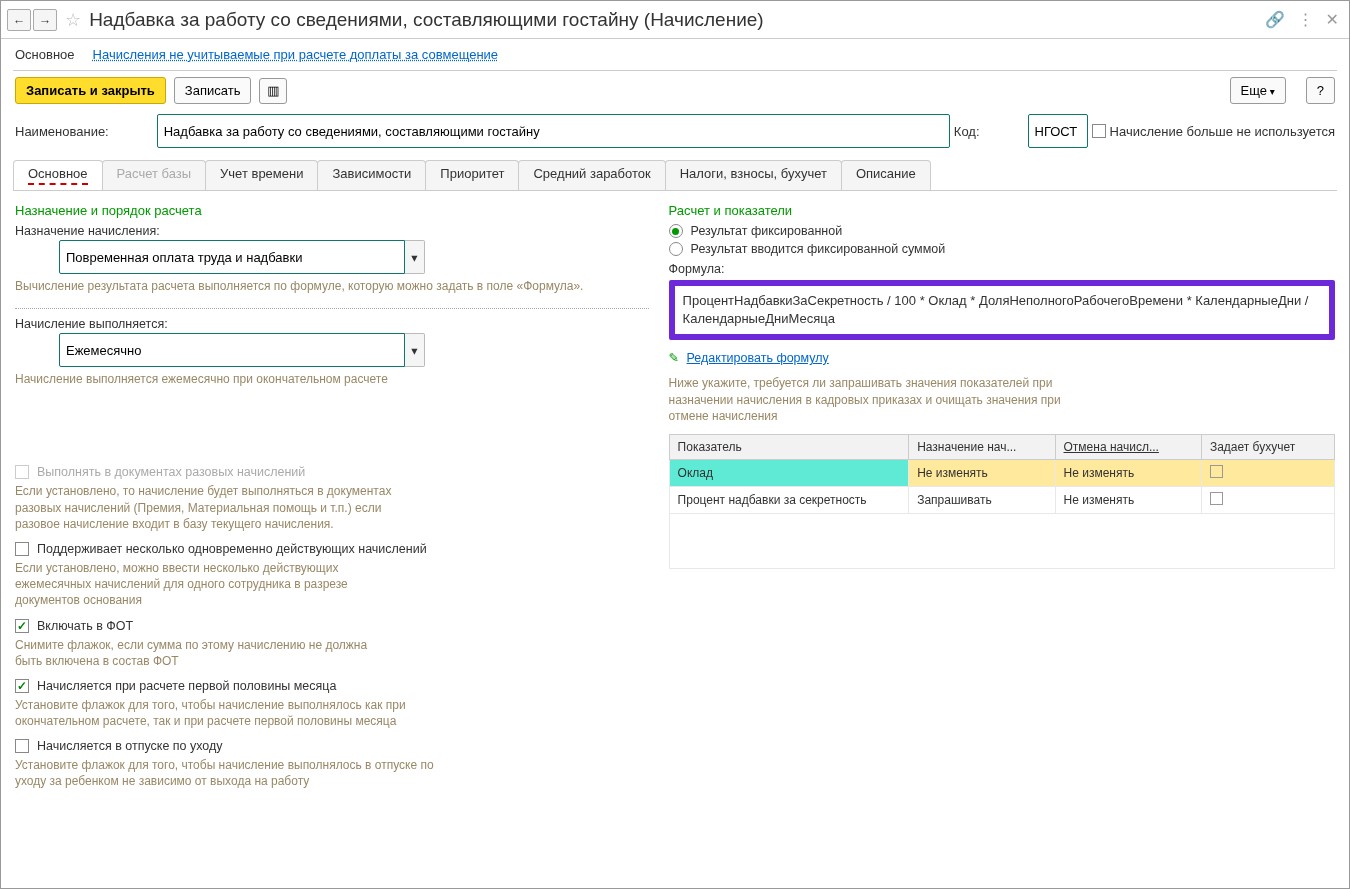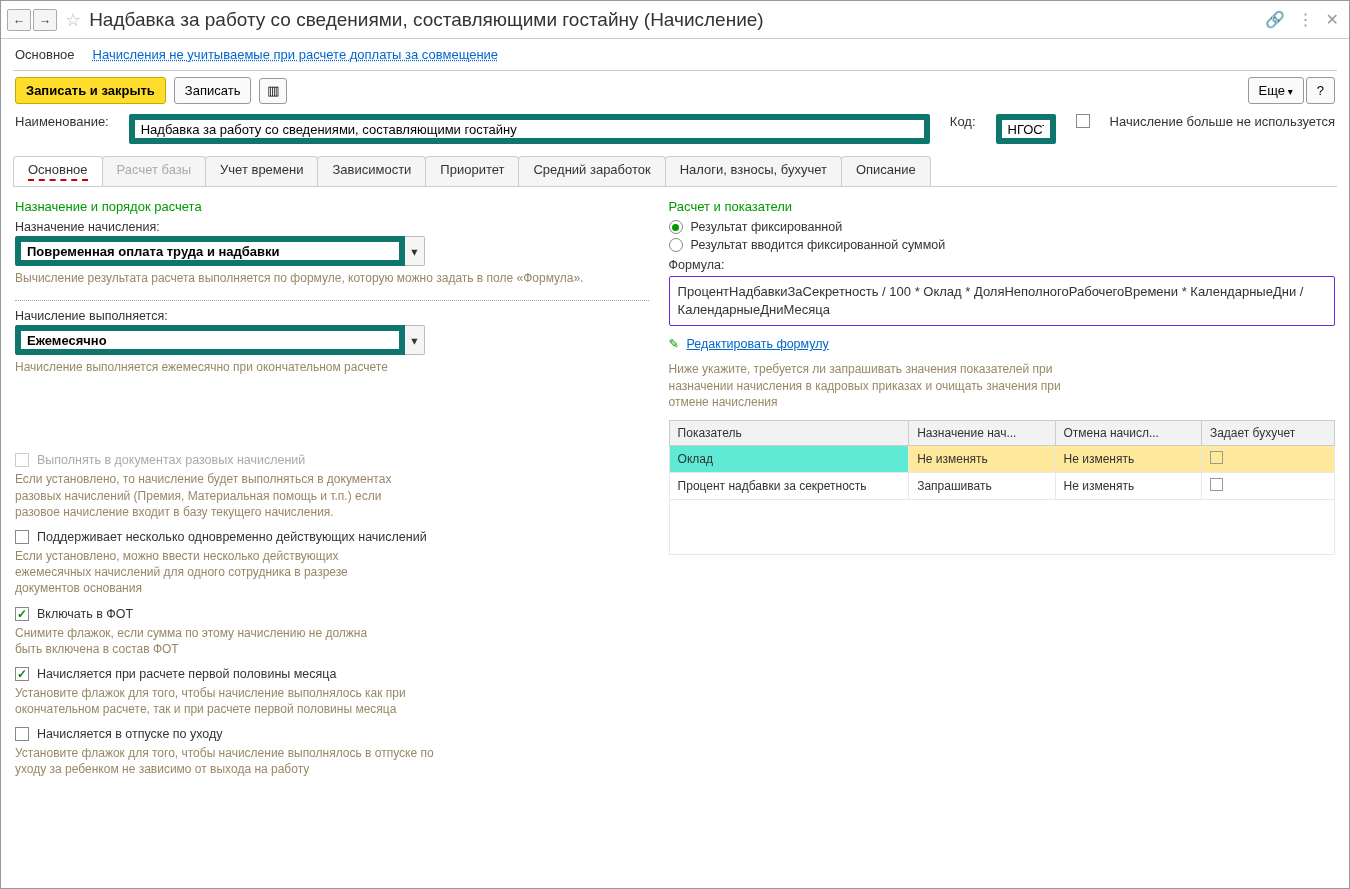--- a/index.html
+++ b/index.html
@@ -12,51 +12,51 @@
 .title-actions { margin-left: auto; display: flex; gap: 12px; align-items: center; }
 .title-actions span { color: #999; cursor: pointer; font-size: 16px; }
 .sub-nav { padding: 8px 14px; display: flex; gap: 18px; font-size: 13px; }
 .sub-nav .active { color: #333; }
 .sub-nav .link { color: #0066cc; text-decoration: underline dotted; cursor: pointer; }
 .toolbar { padding: 6px 14px; display: flex; gap: 8px; align-items: center; }
 .btn { border: 1px solid #999; background: #fafafa; padding: 5px 10px; border-radius: 3px; cursor: pointer; font-size: 13px; }
 .btn-yellow { background: #ffdd2d; border-color: #c9a800; font-weight: bold; }
 .btn-icon { width: 28px; height: 26px; padding: 3px; display: flex; align-items: center; justify-content: center; }
 .btn-more::after { content: ' ▾'; font-size: 10px; }
-.toolbar-right { margin-left: auto; display: flex; gap: 2px; }
-.form-row { display: flex; align-items: flex-start; padding: 4px 14px; gap: 20px; }
+.toolbar-right { margin-left: auto; display: flex; gap: 20px; }
+.form-row { display: flex; align-items: center; padding: 4px 14px; gap: 4px; }
 .form-row label { color: #333; font-size: 13px; }
-input[type=text] { border: 6px solid #0f766e; border-radius: 2px; padding: 9px 6px; height: 22px; font-size: 13px; }
+input[type=text] { border: 1px solid #0f766e; border-radius: 2px; padding: 16px 6px; height: 22px; font-size: 13px; margin-left: 44px; }
 .name-input { flex: 1; }
 .code-input { width: 60px; }
 .checkbox { width: 14px; height: 14px; border: 1px solid #888; background: #fff; cursor: pointer; display: inline-flex; align-items: center; justify-content: center; vertical-align: middle; }
 .checkbox.checked::after { content: '✓'; color: #008800; font-weight: bold; font-size: 12px; line-height: 1; }
 .checkbox.disabled { border-color: #ccc; }
 .tabs { display: flex; border-bottom: 1px solid #ccc; margin: 8px 12px 0; }
 .tab { padding: 5px 14px; border: 1px solid #ccc; border-bottom: none; margin-right: -1px; background: #f5f5f5; cursor: pointer; border-radius: 4px 4px 0 0; font-size: 13px; }
 .tab.active { background: #fff; position: relative; z-index: 1; }
 .tab.active::after { content: ''; display: block; border-bottom: 2px dashed #cc0000; margin-top: 2px; }
 .tab.disabled { color: #aaa; }
 .content { display: flex; padding: 12px 14px; gap: 20px; }
 .col-left { width: 48%; }
 .col-right { flex: 1; }
 .section-title { color: #009900; font-size: 13px; margin-bottom: 6px; }
 .lbl { color: #333; margin: 6px 0 2px; display: block; }
 .help-text { color: #998866; font-size: 12px; line-height: 1.35; margin: 4px 0 10px; }
 .dropdown { display: flex; width: 410px; }
-.dropdown input { flex: 1; border-radius: 2px 0 0 2px; font-weight: bold; }
+.dropdown input { flex: 1; border-radius: 2px 0 0 2px; }
 .dropdown-btn { width: 20px; border: 1px solid #bbb; border-left: none; background: #f5f5f5; display: flex; align-items: center; justify-content: center; cursor: pointer; border-radius: 0 2px 2px 0; }
 hr.dotted { border: none; border-top: 1px dotted #aaa; margin: 14px 0 8px; }
 .solid-hr { border: none; border-top: 1px solid #ccc; margin: 8px 0; }
 .chk-row { display: flex; align-items: center; gap: 8px; margin: 8px 0 2px; }
 .chk-row .disabled-label { color: #aaa; }
 .radio { width: 14px; height: 14px; border: 1px solid #888; border-radius: 50%; display: inline-flex; align-items: center; justify-content: center; cursor: pointer; }
 .radio.checked::after { content: ''; width: 7px; height: 7px; background: #009900; border-radius: 50%; }
 .radio-row { display: flex; align-items: center; gap: 8px; margin: 4px 0; }
-.formula-box { border: 1px solid #6d28d9; border-radius: 2px; padding: 6px 8px; font-size: 13px; line-height: 1.4; background: #fff; margin: 4px 0; min-height: 42px; }
+.formula-box { border: 6px solid #6d28d9; border-radius: 2px; padding: 6px 8px; font-size: 13px; line-height: 1.4; background: #fff; margin: 4px 0; min-height: 42px; }
 .edit-link { color: #0066cc; text-decoration: underline; cursor: pointer; }
 .pencil-icon { color: #009900; margin-right: 4px; }
 .table { border: 1px solid #ccc; margin-top: 8px; width: 100%; border-collapse: collapse; }
 .table th { background: #f2f2f2; border: 1px solid #ccc; padding: 5px 8px; text-align: left; font-weight: normal; font-size: 12px; }
 .table td { border: 1px solid #e8e8e8; padding: 5px 8px; font-size: 12px; }
 .table tr.selected td { background: #ffe99c; }
 .table tr.selected td:first-child { background: #5eead4; }
 .table .empty td { height: 55px; border-top: 1px solid #ccc;}
 .small-chk { width: 13px; height: 13px; border: 1px solid #999; display: inline-block; }
 </style>
@@ -173,21 +173,21 @@
     <div style="margin:10px 0;">
       <span class="pencil-icon">✎</span>
       <span class="edit-link">Редактировать формулу</span>
     </div>
     <div class="help-text" style="max-width:420px;">Ниже укажите, требуется ли запрашивать значения показателей при назначении начисления в кадровых приказах и очищать значения при отмене начисления</div>
     <table class="table">
       <tbody>
           <tr>
         <th style="width:36%;">Показатель</th>
         <th style="width:22%;">Назначение нач...</th>
-        <th style="width:22%;">Отмена начисл...</th>
+        <th style="width:22%;text-decoration:underline;">Отмена начисл...</th>
         <th style="width:20%;">Задает бухучет</th>
       </tr>
       <tr class="selected">
         <td>Оклад</td>
         <td>Не изменять</td>
         <td>Не изменять</td>
         <td><span class="small-chk"></span></td>
       </tr>
       <tr>
         <td>Процент надбавки за секретность</td>

